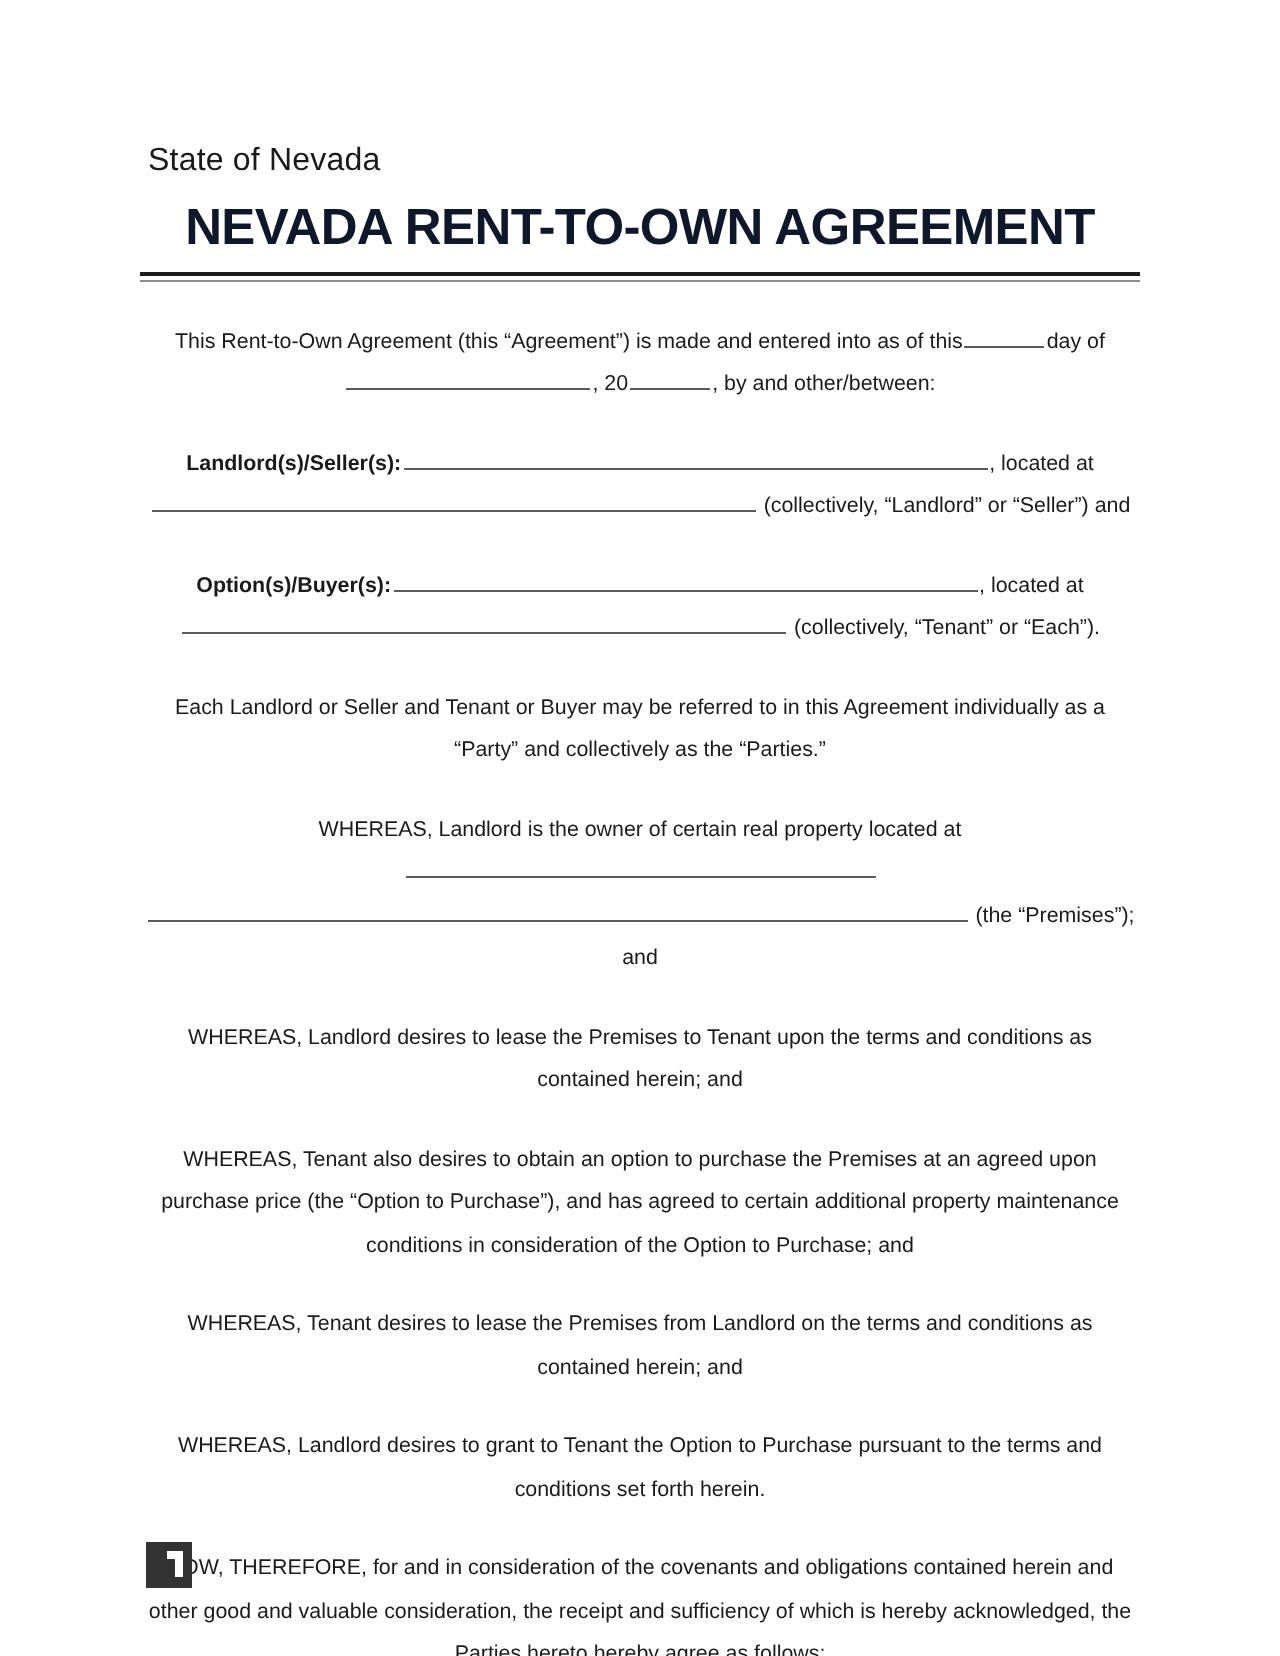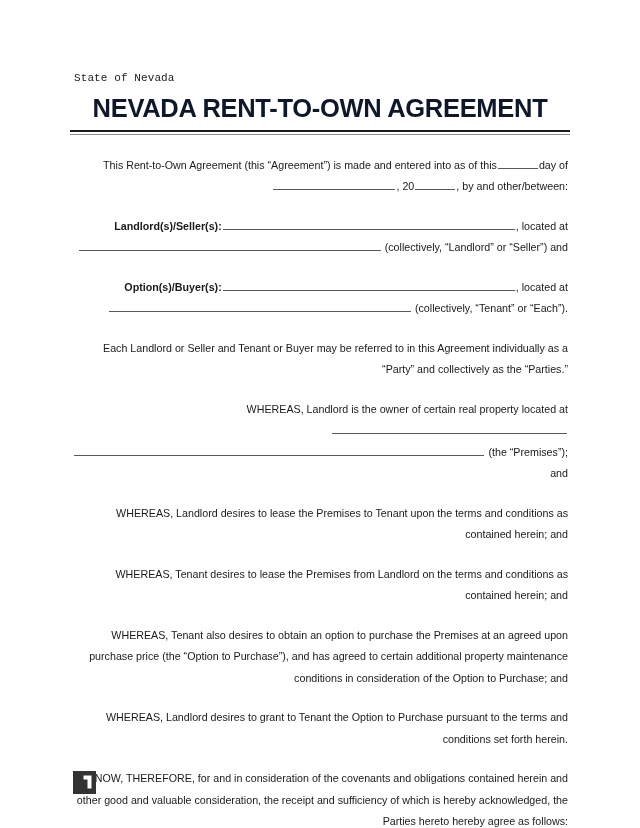--- a/index.html
+++ b/index.html
@@ -16,25 +16,24 @@
   }
   .page {
     position: relative;
     width: 640px;
     height: 828px;
     background: #ffffff;
     box-sizing: border-box;
     padding: 72px 72px 0 72px;
   }
   .state-line {
-    font-size: 11px;
+    font-size: 16px;
     color: #1a1a1a;
     letter-spacing: 0.1px;
     margin: 0 0 10px 2px;
-    font-family: Liberation Mono, monospace;
   }
   .doc-title {
     font-size: 25.5px;
     font-weight: bold;
     text-align: center;
     letter-spacing: -0.3px;
     margin: 0;
     padding: 0 0 2px 0;
     color: #0f172a;
     white-space: nowrap;
@@ -47,21 +46,21 @@
     background: #ffffff;
   }
   .body-block {
     margin-top: 20px;
   }
   p.para {
     font-size: 10.7px;
     line-height: 21.5px;
     margin: 0 0 18px 0;
     color: #1a1a1a;
-    text-align: right;
+    text-align: center;
   }
   p.tight {
     margin-bottom: 0;
   }
   .lbl-bold {
     font-weight: bold;
   }
   
   .blank {
     display: inline-block;
@@ -125,22 +124,22 @@
 
     <p class="para">Each Landlord or Seller and Tenant or Buyer may be referred to in this Agreement individually as a “Party” and collectively as the “Parties.”</p>
 
     <p class="para">
       <span>WHEREAS, Landlord is the owner of certain real property located at</span><br>
       <span class="blank b-addr"></span> <br>
       <span class="blank b-full"></span> <span>(the “Premises”); and</span>
     </p>
 
     <p class="para">WHEREAS, Landlord desires to lease the Premises to Tenant upon the terms and conditions as contained herein; and</p>
+    <p class="para">WHEREAS, Tenant also desires to obtain an option to purchase the Premises at an agreed upon purchase price (the “Option to Purchase”), and has agreed to certain additional property maintenance conditions in consideration of the Option to Purchase; and</p>
     <p class="para">WHEREAS, Tenant desires to lease the Premises from Landlord on the terms and conditions as contained herein; and</p>
-    <p class="para">WHEREAS, Tenant also desires to obtain an option to purchase the Premises at an agreed upon purchase price (the “Option to Purchase”), and has agreed to certain additional property maintenance conditions in consideration of the Option to Purchase; and</p>
     <p class="para">WHEREAS, Landlord desires to grant to Tenant the Option to Purchase pursuant to the terms and conditions set forth herein.</p>
 
     <p class="para">NOW, THEREFORE, for and in consideration of the covenants and obligations contained herein and other good and valuable consideration, the receipt and sufficiency of which is hereby acknowledged, the Parties hereto hereby agree as follows:</p>
 
   </div>
 
   <div class="logo-wrap">
     <svg class="logo" viewBox="0 0 100 100">
       <path d="M4 4 H96 V96 H4 Z" fill="#333333"></path>
       <path d="M46 22 H78 V74 H62 V38 H46 Z" fill="#ffffff"></path>

